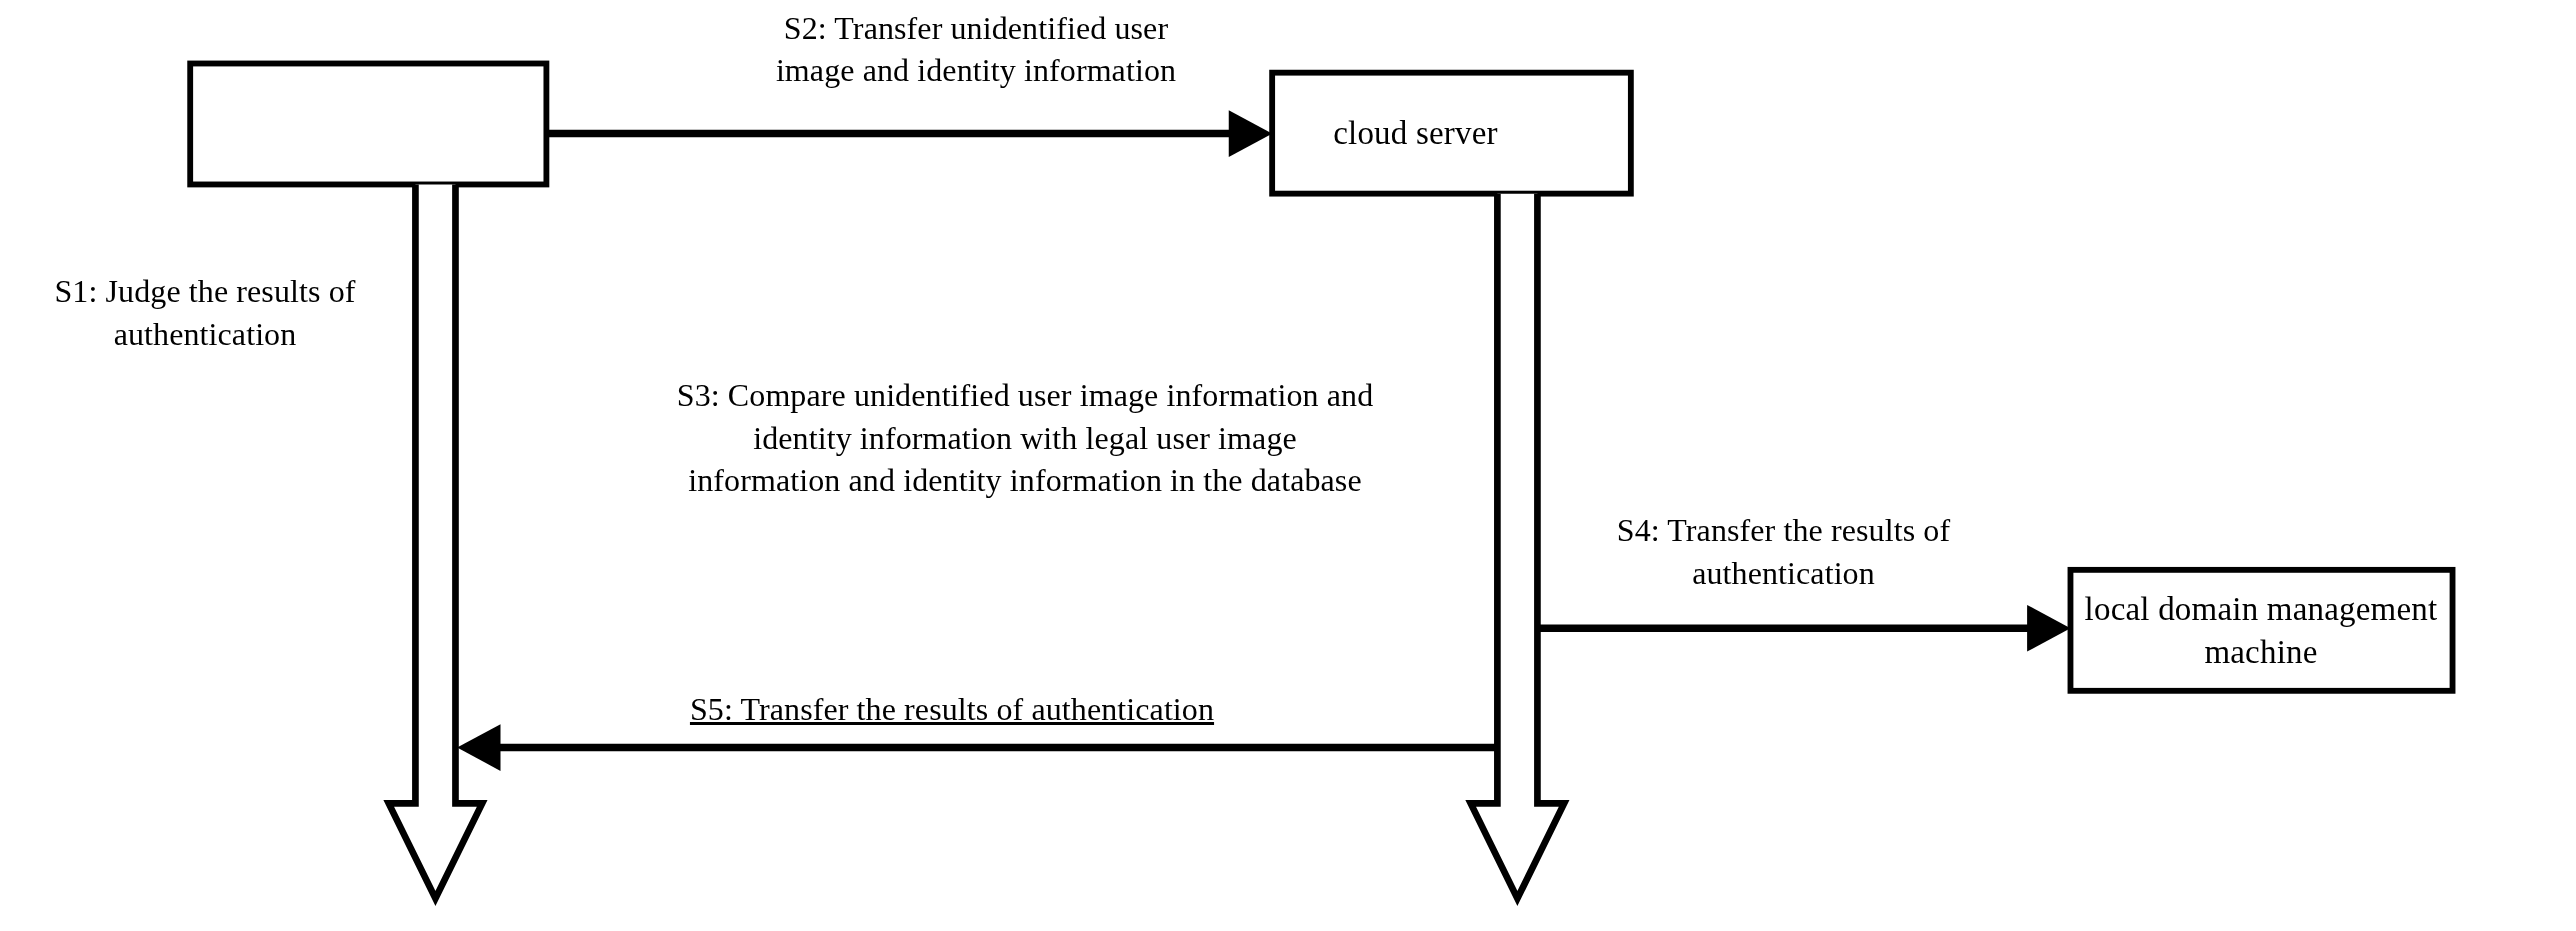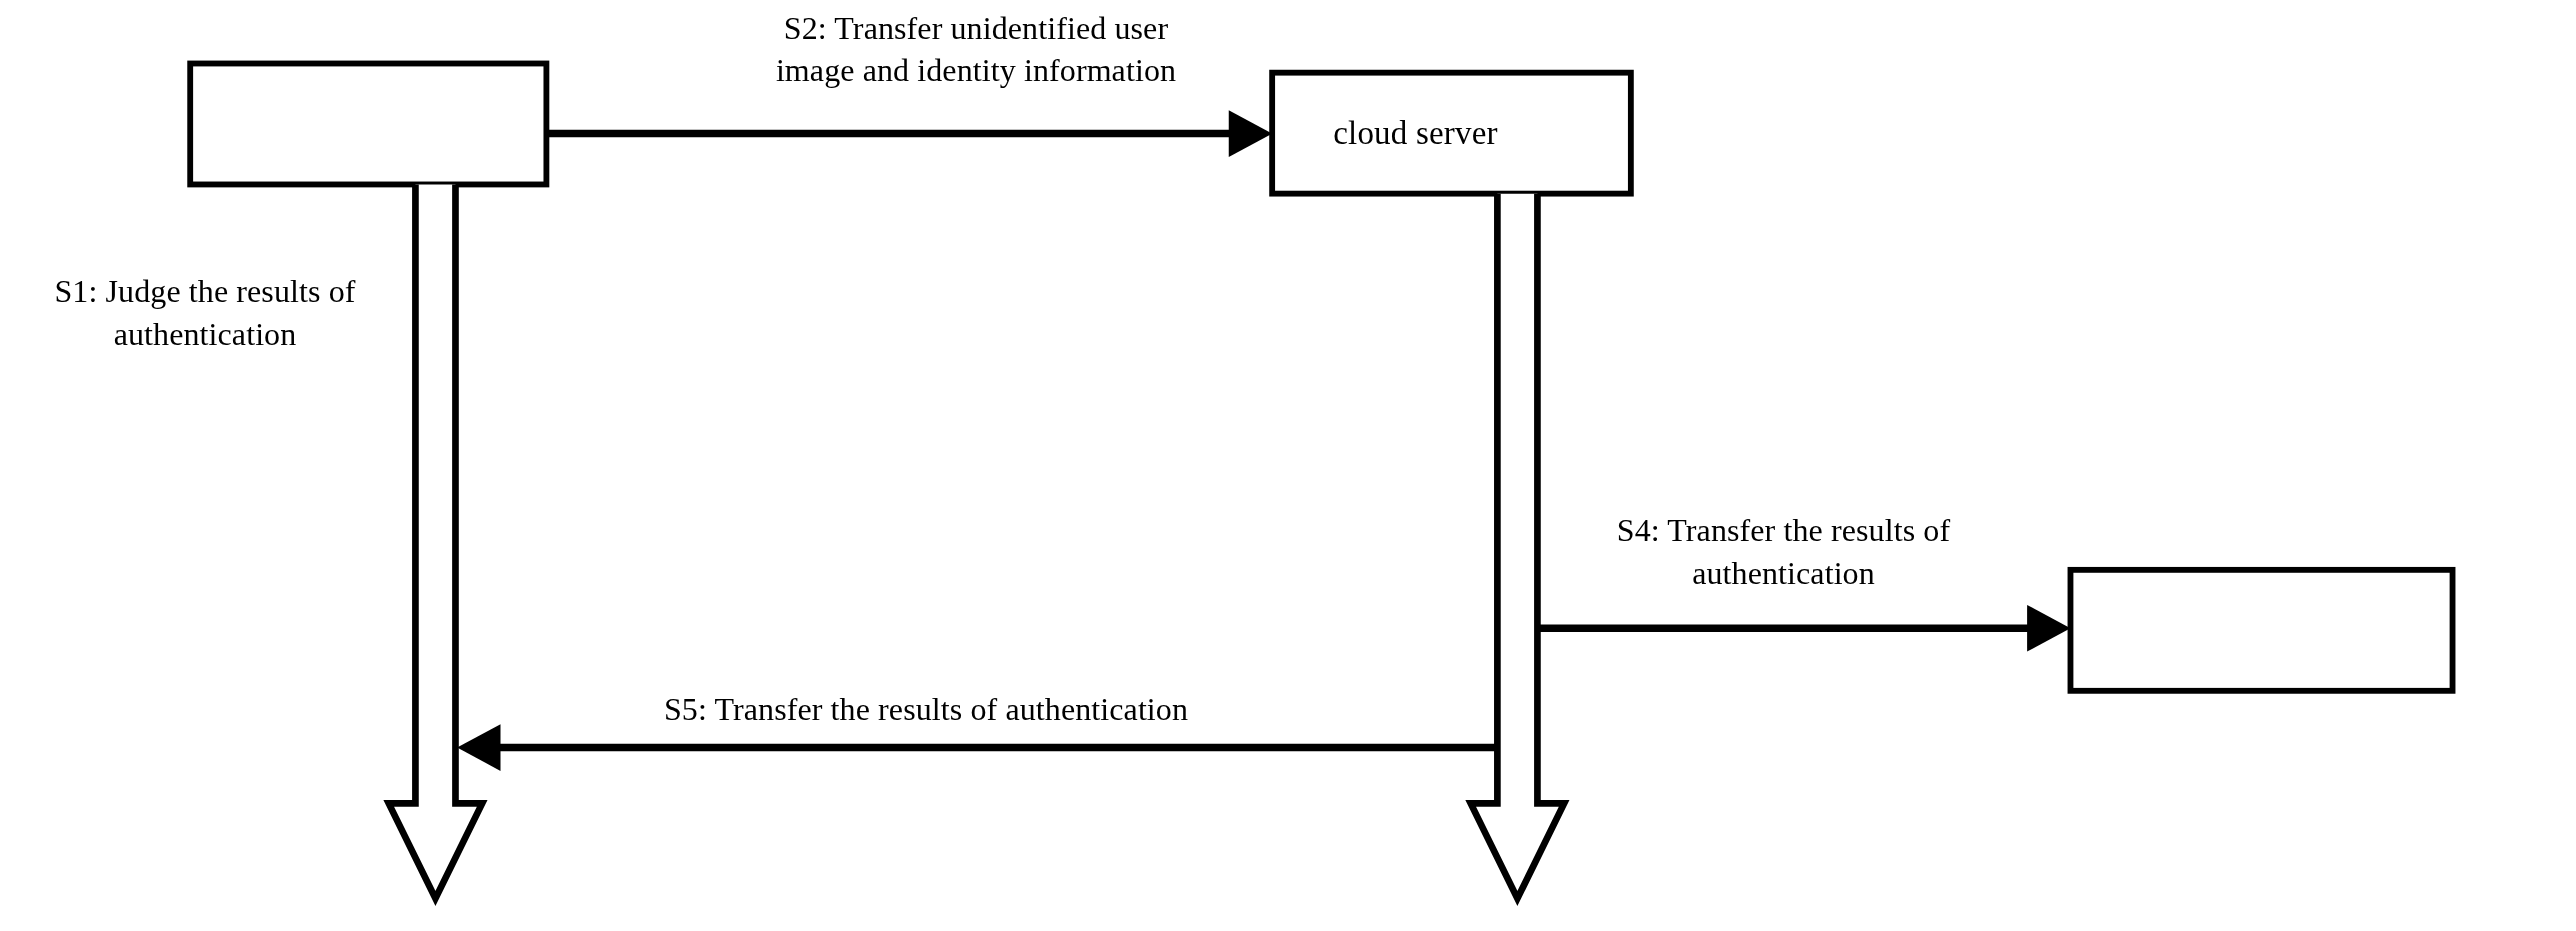--- a/index.html
+++ b/index.html
@@ -91,27 +91,32 @@
     <g>
       <line x1="1795" y1="896" x2="575" y2="896" stroke="#000000" stroke-width="9"></line>
       <polygon points="548,896 600,868 600,924" fill="#000000"></polygon>
     </g>
 
   </svg>
 
 
   <div class="node-box-label" style="left:1236px; top:73px; width:359px; height:121px;">cloud server</div>
 
+  <div class="node-box-label" style="left:2070px; top:570px; width:382px; height:121px;">local domain management
+machine</div>
 
   <div class="msg-label" style="left:5px; top:229px; width:400px;margin-top:41px;">S1: Judge the results of
 authentication</div>
 
   <div class="msg-label" style="left:705px; top:6.7px; width:542px;">S2: Transfer unidentified user
 image and identity information</div>
 
+  <div class="msg-label" style="left:541px; top:374px; width:968px;">S3: Compare unidentified user image information and
+identity information with legal  user image
+information and identity information in the database</div>
 
   <div class="msg-label" style="left:1550px; top:509px; width:467px;">S4: Transfer the results of
 authentication</div>
 
-  <div class="msg-label" style="left:509px; top:688px; width:834px;">S5: Transfer the results of authentication</div>
+  <div class="msg-label" style="left:535px; top:688px; width:834px;text-decoration:underline;">S5: Transfer the results of authentication</div>
 
 </div>
 
 
 </body></html>

